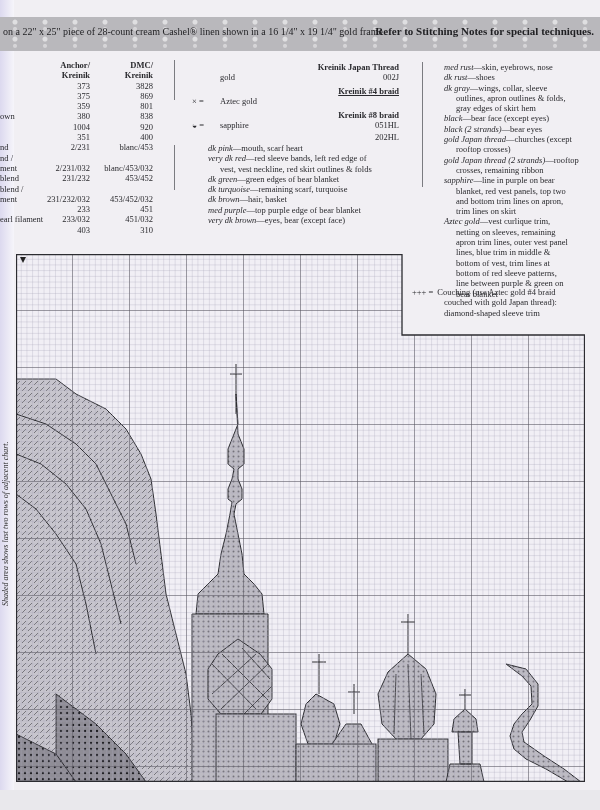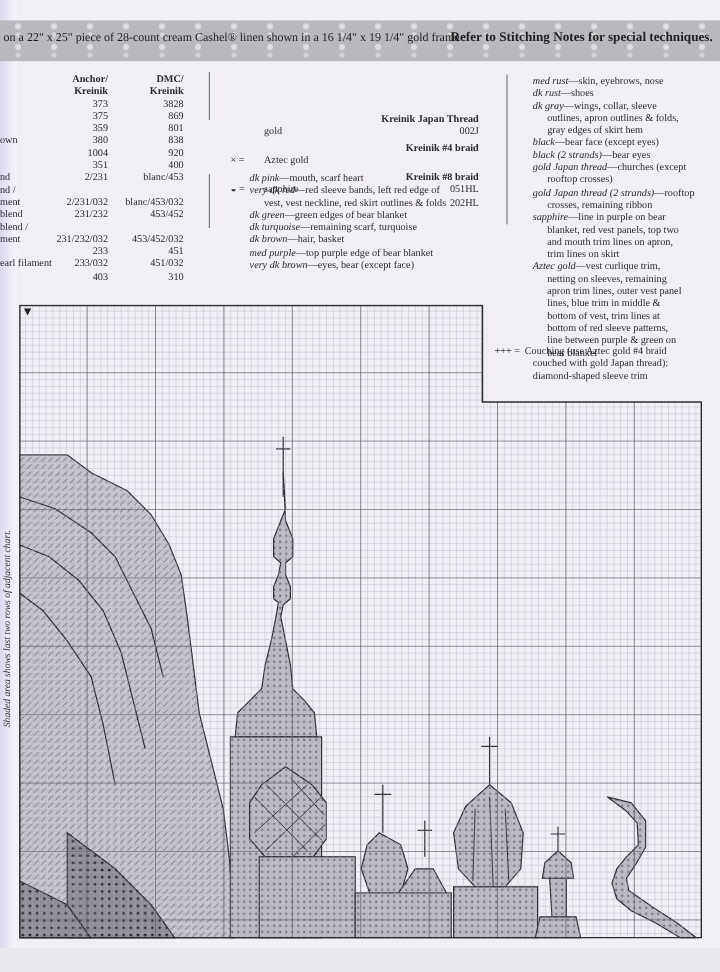--- a/index.html
+++ b/index.html
@@ -86,27 +86,27 @@
   <div>453/452/032</div>
   <div>451</div>
   <div>451/032</div>
   <div>310</div>
 </div>
 
 <div class="vrule" style="left:174px;top:60px;height:40px;"></div>
 <div class="vrule" style="left:174px;top:145px;height:45px;"></div>
 
 <div class="col" style="left:182px;top:62px;width:225px;">
-  <div style="position:relative;height:22px;margin-top:32px;">
+  <div style="position:relative;height:22px;">
     <div class="bold" style="position:absolute;right:8px;top:0;">Kreinik Japan Thread</div>
     <div style="position:absolute;left:38px;top:10px;">gold</div>
     <div style="position:absolute;right:8px;top:10px;">002J</div>
   </div>
   <div style="position:relative;height:22px;margin-top:2px;">
-    <div class="bold" style="position:absolute;right:8px;top:0;">Kreinik #4 braid</div>
+    <div class="bold" style="position:absolute;right:8px;top:0;text-decoration:underline;">Kreinik #4 braid</div>
     <div style="position:absolute;left:10px;top:10px;">× =</div>
     <div style="position:absolute;left:38px;top:10px;">Aztec gold</div>
     <div style="position:absolute;right:8px;top:10px;margin-top:36px;">202HL</div>
   </div>
   <div style="position:relative;height:22px;margin-top:2px;">
     <div class="bold" style="position:absolute;right:8px;top:0;">Kreinik #8 braid</div>
     <div style="position:absolute;left:10px;top:10px;">◒ =</div>
     <div style="position:absolute;left:38px;top:10px;">sapphire</div>
     <div style="position:absolute;right:8px;top:10px;">051HL</div>
   </div>
@@ -132,21 +132,21 @@
   <div class="ind">outlines, apron outlines &amp; folds,</div>
   <div class="ind">gray edges of skirt hem</div>
   <div><span class="it">black</span><span>—bear face (except eyes)</span></div>
   <div><span class="it">black (2 strands)</span><span>—bear eyes</span></div>
   <div><span class="it">gold Japan thread</span><span>—churches (except</span></div>
   <div class="ind">rooftop crosses)</div>
   <div><span class="it">gold Japan thread (2 strands)</span><span>—rooftop</span></div>
   <div class="ind">crosses, remaining ribbon</div>
   <div><span class="it">sapphire</span><span>—line in purple on bear</span></div>
   <div class="ind">blanket, red vest panels, top two</div>
-  <div class="ind">and mouth trim lines on apron,</div>
+  <div class="ind">and bottom trim lines on apron,</div>
   <div class="ind">trim lines on skirt</div>
   <div><span class="it">Aztec gold</span><span>—vest curlique trim,</span></div>
   <div class="ind">netting on sleeves, remaining</div>
   <div class="ind">apron trim lines, outer vest panel</div>
   <div class="ind">lines, blue trim in middle &amp;</div>
   <div class="ind">bottom of vest, trim lines at</div>
   <div class="ind">bottom of red sleeve patterns,</div>
   <div class="ind">line between purple &amp; green on</div>
   <div class="ind">bear blanket</div>
 </div>

